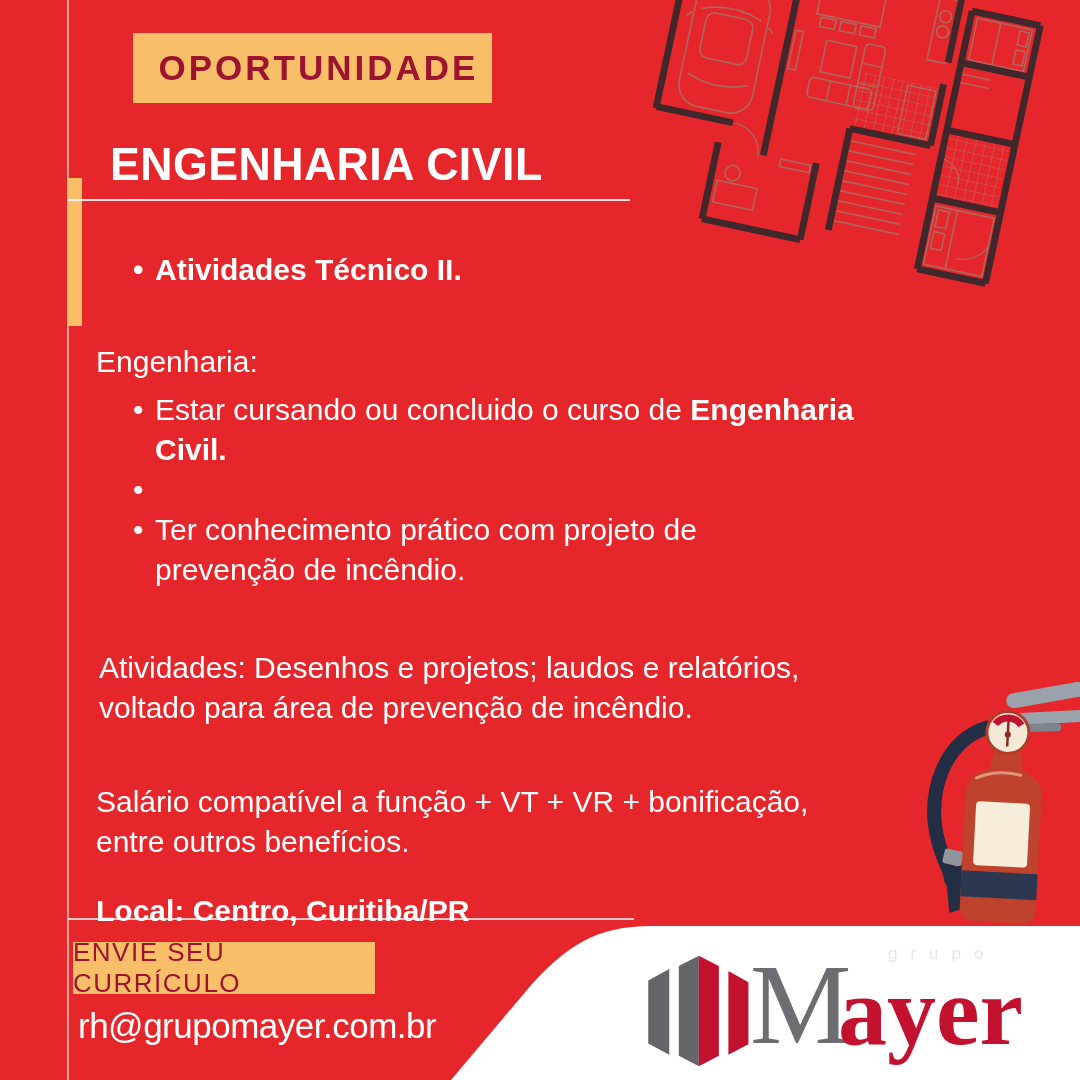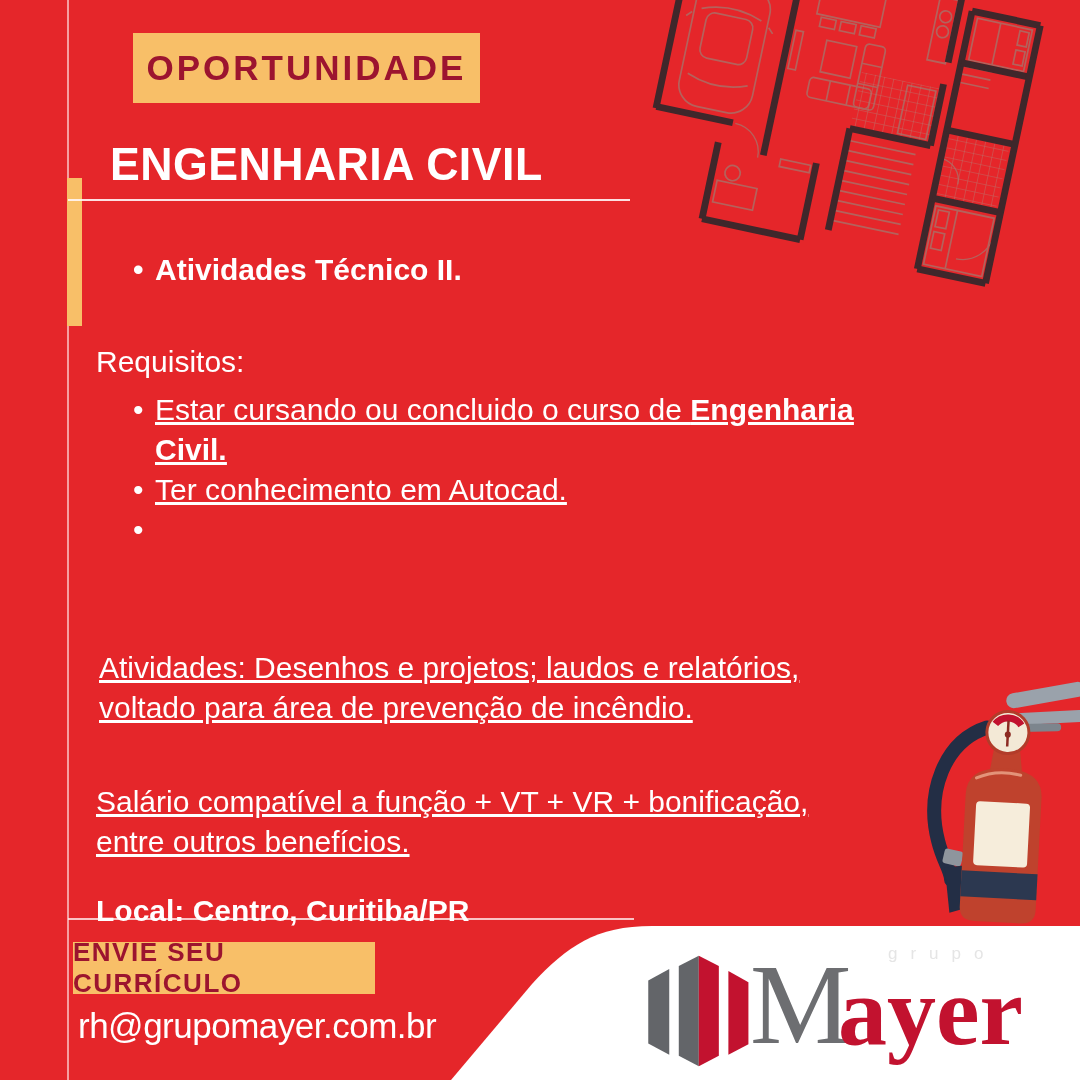--- a/index.html
+++ b/index.html
@@ -8,45 +8,45 @@
   .abs{position:absolute;}
 
   
   #left-line{left:67px;top:0;width:2px;height:1080px;background:rgba(255,225,225,.65);}
   #bottom-line{left:68px;top:918px;width:566px;height:2px;background:rgba(255,235,235,.8);}
   #title-divider{left:68px;top:199px;width:562px;height:2px;background:rgba(255,245,245,.9);}
   #side-bar{left:67px;top:178px;width:15px;height:148px;background:#f8bf68;}
 
   
   #opportunity-badge{left:133px;top:33px;width:347px;height:70px;background:#f8bf68;
-     display:flex;align-items:center;justify-content:center;}
+     display:flex;align-items:center;justify-content:center;padding-left:12px;}
   #opportunity-badge span{font-weight:bold;font-size:35px;letter-spacing:3px;color:#9c142f;}
 
   
   #page-title{left:110px;top:136px;font-weight:bold;font-size:47px;letter-spacing:.5px;
      color:#ffffff;transform:scaleX(.95);transform-origin:left center;white-space:nowrap;}
 
   
   .body-text{color:#fff;font-size:30px;line-height:40px;}
-  .pre{white-space:pre-line;text-decoration:underline;}
+  .pre{white-space:pre-line;}
   #job-line{left:133px;top:250px;display:flex;font-weight:bold;}
   #job-line .blt{width:22px;}
   #req-heading{left:96px;top:342px;}
   #req-list{left:133px;top:390px;width:740px;margin:0;padding:0;list-style:none;}
   #req-list li{display:flex;margin:0;}
   #req-list .blt{width:22px;flex:0 0 22px;}
   #req-list .li-text{max-width:700px;}
   #atividades{left:99px;top:648px;width:820px;}
   #salario{left:96px;top:782px;width:820px;}
   #local{left:96px;top:884px;font-weight:bold;margin-top:7px;}
 
   
   #cta-badge{left:73px;top:942px;width:302px;height:52px;background:#f8bf68;
      display:flex;align-items:center;justify-content:center;}
-  #cta-badge span{font-weight:bold;font-size:26px;letter-spacing:1.5px;color:#9c142f;}
+  #cta-badge span{font-weight:normal;font-size:26px;letter-spacing:1.5px;color:#9c142f;}
   #email{left:78px;top:1006px;font-size:35px;color:#fff;letter-spacing:-.5px;text-align:right;}
 
   
   #footer-curve{left:0;top:0;width:1080px;height:1080px;pointer-events:none;}
 
   
   #logo-mark{left:636px;top:948px;width:118px;height:124px;}
   #logo-m{left:750px;top:948px;font-family:"Liberation Serif",serif;font-size:114px;
       line-height:1;color:#6d6e71;}
   #logo-ayer{left:838px;top:962px;font-family:Liberation Serif, serif;font-weight:bold;
@@ -156,34 +156,35 @@
   <span>OPORTUNIDADE</span>
 </div>
 
 <div class="abs" id="page-title">ENGENHARIA CIVIL</div>
 
 <div class="abs body-text" id="job-line">
   <span class="blt">•</span>
   <span>Atividades Técnico II.</span>
 </div>
 
-<div class="abs body-text" id="req-heading">Requisitos:</div>
+<div class="abs body-text" id="req-heading">Engenharia:</div>
 
 <ul class="abs body-text" id="req-list">
   <li>
     <span class="blt">•</span>
     <span class="li-text pre"><span>Estar cursando ou concluido o curso de </span><strong class="pre">Engenharia
 Civil.</strong></span>
   </li>
   <li>
     <span class="blt">•</span>
-    <span class="li-text pre"><span>Ter conhecimento em Autocad.</span><strong class="pre"></strong></span>
   </li>
   <li>
     <span class="blt">•</span>
+    <span class="li-text pre"><span>Ter conhecimento prático com projeto de
+prevenção de incêndio.</span><strong class="pre"></strong></span>
   </li>
 </ul>
 
 <div class="abs body-text pre" id="atividades">Atividades: Desenhos e projetos; laudos e relatórios,
 voltado para área de prevenção de incêndio.</div>
 <div class="abs body-text pre" id="salario">Salário compatível a função + VT + VR + bonificação,
 entre outros benefícios.</div>
 <div class="abs body-text" id="local">Local: Centro, Curitiba/PR</div>
 
 <svg class="abs" id="footer-curve" viewBox="0 0 1080 1080">

